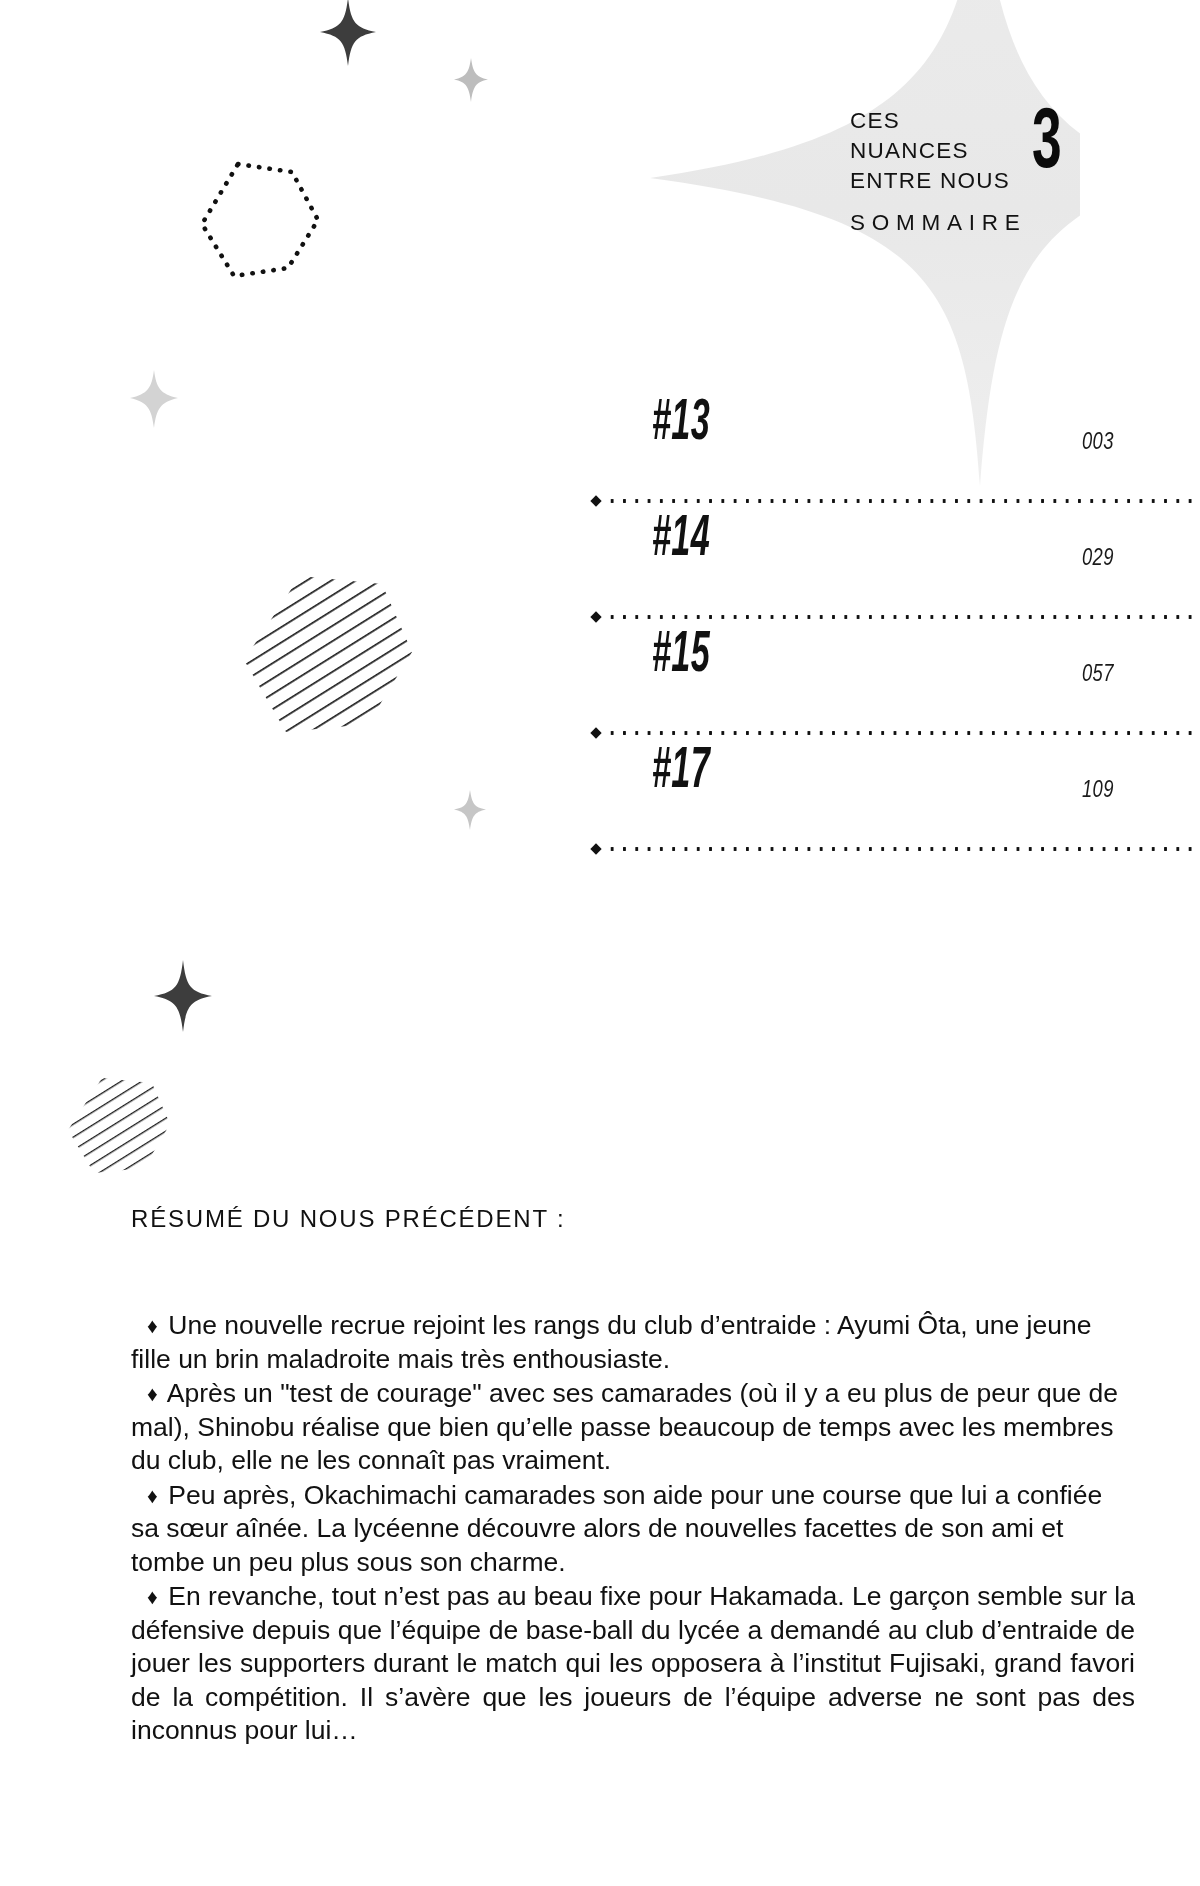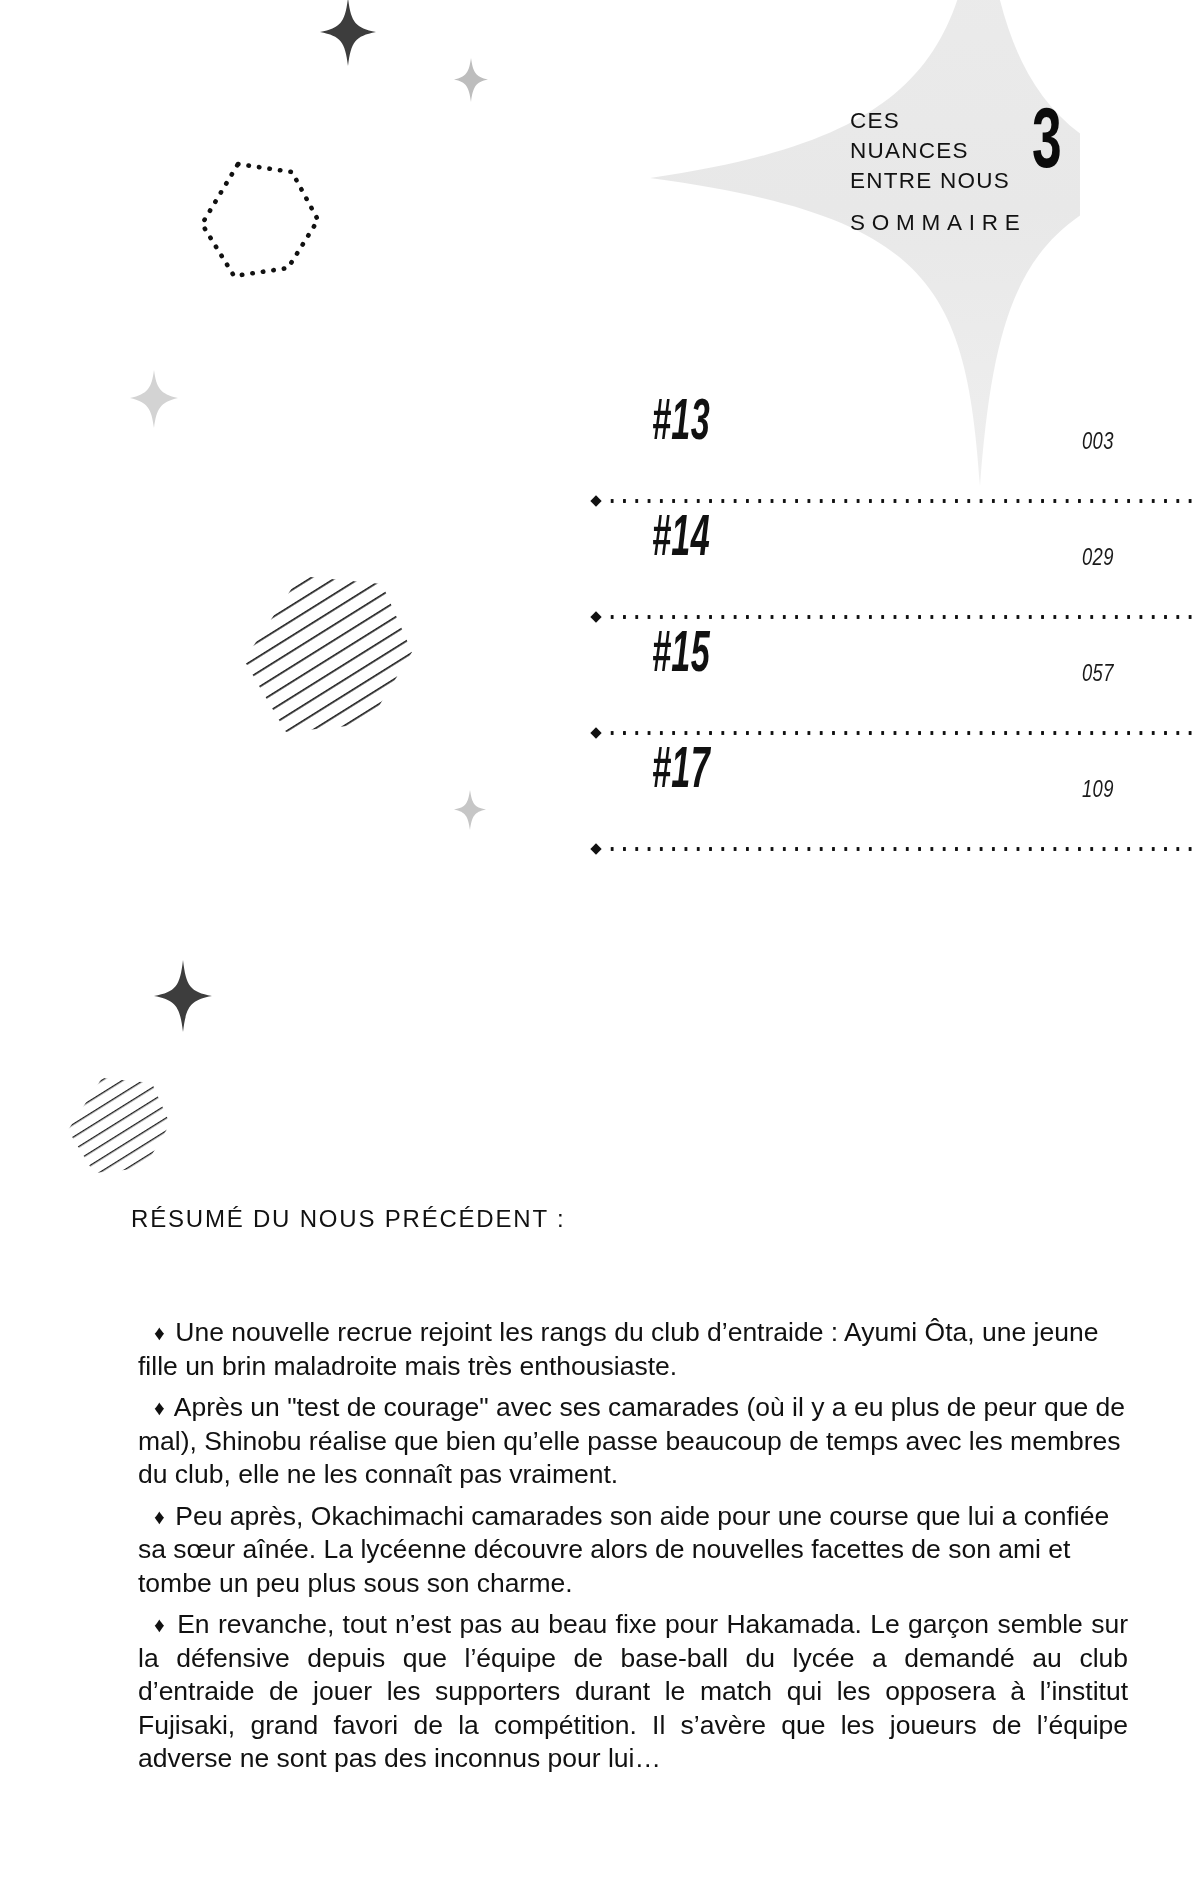--- a/index.html
+++ b/index.html
@@ -172,21 +172,21 @@
     position: absolute;
     top: 1308px;
     left: 130px;
     width: 1006px;
     font-family: "Liberation Sans Narrow", "Liberation Sans", sans-serif;
     font-size: 26.5px;
     line-height: 1.265;
     color: #111111;
   }
   .resume-body p {
-    margin: 8px;
+    margin: 1px;
     text-indent: 16px;
   }
   .resume-body p.justified {
     text-align: justify;
     text-align-last: left;
   }
   .resume-body .bullet {
     font-size: 21px;
     vertical-align: 1px;
     letter-spacing: 0.15em;

